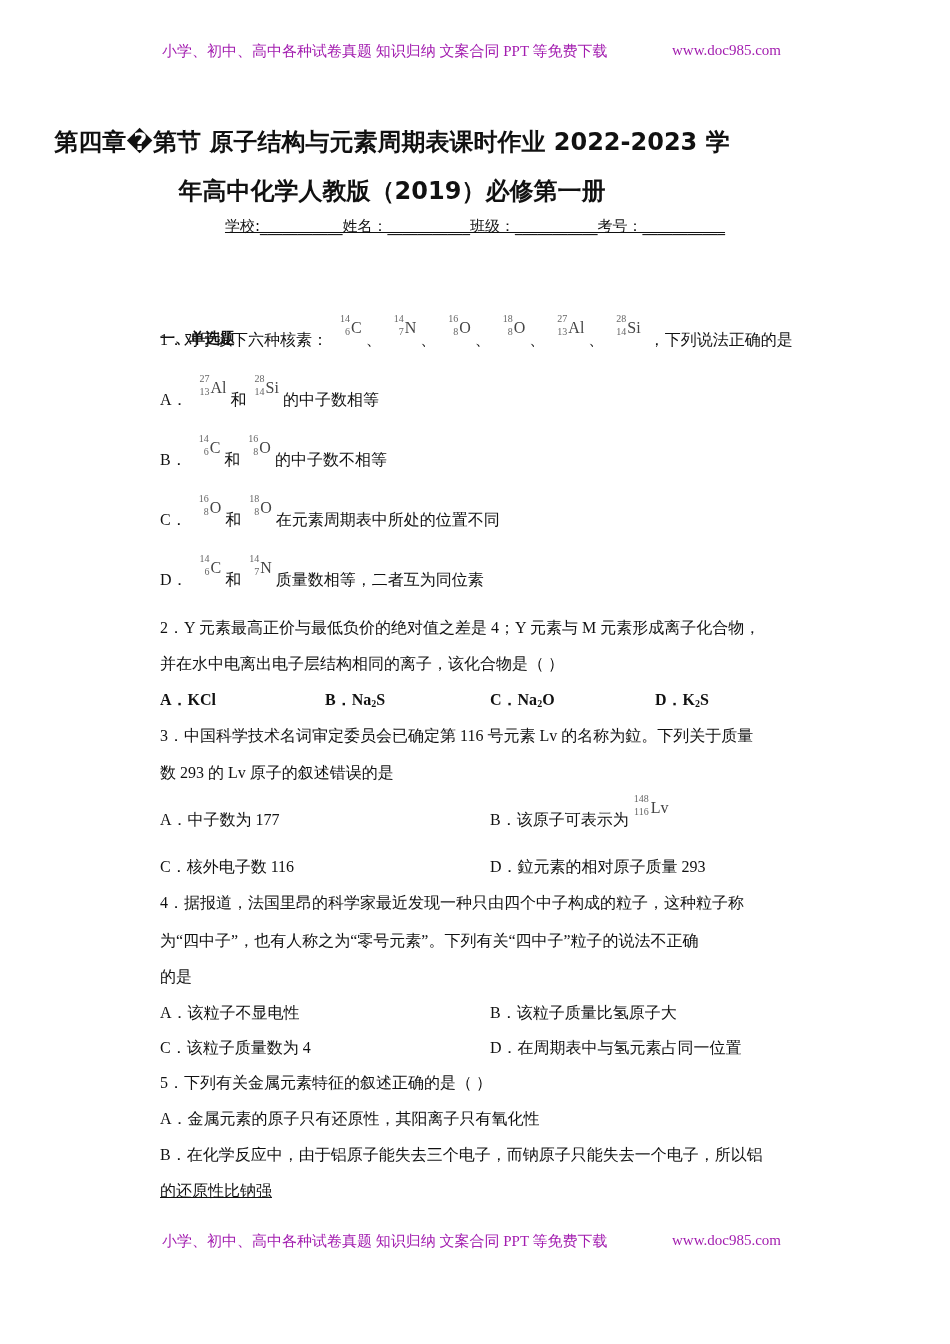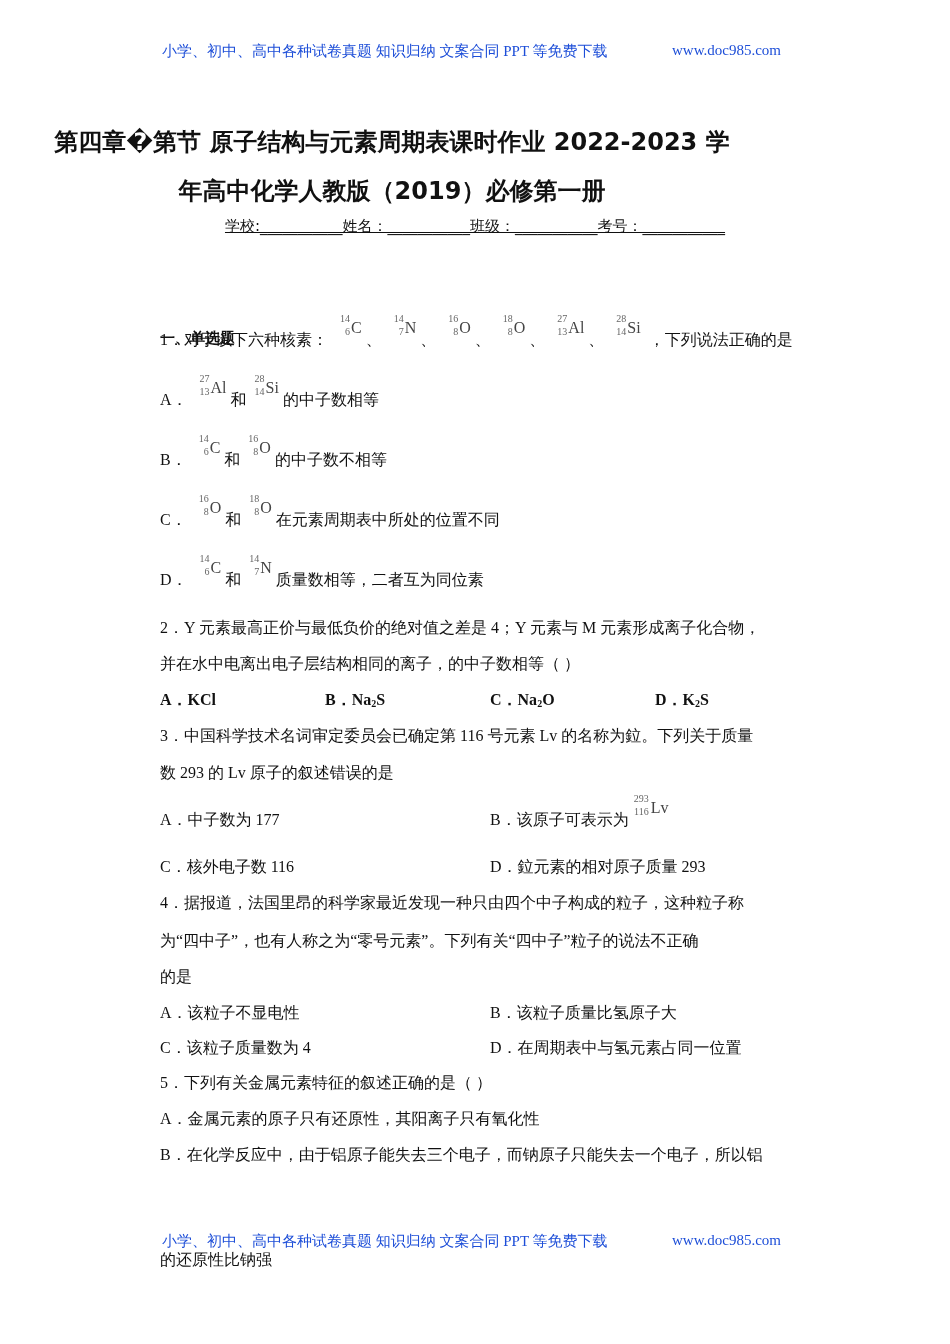--- a/index.html
+++ b/index.html
@@ -1,19 +1,19 @@
 <!DOCTYPE html>
 <html><head>
 <meta charset="utf-8">
 <style>
   html, body { margin:0; padding:0; background:#ffffff; }
   body { width:950px; height:1344px; position:relative; overflow:hidden;
          font-family:"Liberation Serif","DejaVu Serif",serif; color:#111; }
   .abs { position:absolute; white-space:nowrap; }
-  .hdr { font-size:15px; color:#1d4ed8;text-align:right; }
+  .hdr { font-size:15px; color:#a21caf;text-align:right; }
   .hdr .url { position:absolute; left:510px; }
   .title { font-family:"DejaVu Sans","Liberation Sans",sans-serif; font-weight:bold; font-size:24px; left:0; width:784px; text-align:center; }
   .info { font-family:"DejaVu Sans","Liberation Sans",sans-serif; font-size:15px; left:0; width:950px; text-align:center; }
   .sec { font-family:"DejaVu Sans","Liberation Sans",sans-serif; font-weight:bold; font-size:15px;margin-top:36px; }
   .q { font-size:16px; }
   .nuc { display:inline-block; position:relative; vertical-align:baseline; margin:0 4px; }
   .nuc .sc { position:absolute; font-size:10px; color:#666; line-height:8px; text-align:right; left:0; width:14px; }
   .nuc .mass { top:-16px; }
   .nuc .atno { top:-3px; }
   .nuc .sym { padding-left:15px; font-size:16px; color:#444; position:relative; top:-12px; }
@@ -57,45 +57,45 @@
 <div class="abs q" style="left:160px; top:510px;">
   <span>C．</span>
   <span class="nuc"><span class="sc mass">16</span><span class="sc atno">8</span><span class="sym">O</span></span><span>和</span><span class="nuc"><span class="sc mass">18</span><span class="sc atno">8</span><span class="sym">O</span></span><span>在元素周期表中所处的位置不同</span>
 </div>
 <div class="abs q" style="left:160px; top:570px;">
   <span>D．</span>
   <span class="nuc"><span class="sc mass">14</span><span class="sc atno">6</span><span class="sym">C</span></span><span>和</span><span class="nuc"><span class="sc mass">14</span><span class="sc atno">7</span><span class="sym">N</span></span><span>质量数相等，二者互为同位素</span>
 </div>
 
 <div class="abs q" style="left:160px; top:618px;">2．Y 元素最高正价与最低负价的绝对值之差是 4；Y 元素与 M 元素形成离子化合物，</div>
-<div class="abs q" style="left:160px; top:654px;">并在水中电离出电子层结构相同的离子，的中子数相等（    ）</div>
+<div class="abs q" style="left:160px; top:654px;">并在水中电离出电子层结构相同的离子，该化合物是（    ）</div>
 <div class="abs q" style="left:160px; top:690px;font-weight:bold;">
   <span class="opt4"><span>A．</span><span>KCl</span></span><span class="opt4"><span>B．</span><span>Na</span><span class="sub">2</span><span>S</span></span><span class="opt4"><span>C．</span><span>Na</span><span class="sub">2</span><span>O</span></span><span class="opt4"><span>D．</span><span>K</span><span class="sub">2</span><span>S</span></span>
 </div>
 
 <div class="abs q" style="left:160px; top:726px;">3．中国科学技术名词审定委员会已确定第 116 号元素 Lv 的名称为鉝。下列关于质量</div>
 <div class="abs q" style="left:160px; top:763px;">数 293 的 Lv 原子的叙述错误的是</div>
 <div class="abs q" style="left:160px; top:810px;">
-  <span class="opt2"><span>A．</span><span>中子数为 177</span></span><span><span>B．</span><span>该原子可表示为</span><span class="nuc" style="margin-left:2px"><span class="sc mass" style="width:18px">293</span><span class="sc atno" style="width:18px">116</span><span class="sym" style="padding-left:20px">Lv</span></span></span>
+  <span class="opt2"><span>A．</span><span>中子数为 177</span></span><span><span>B．</span><span>该原子可表示为</span><span class="nuc" style="margin-left:2px"><span class="sc mass" style="width:18px">148</span><span class="sc atno" style="width:18px">116</span><span class="sym" style="padding-left:20px">Lv</span></span></span>
 </div>
 <div class="abs q" style="left:160px; top:857px;">
   <span class="opt2"><span>C．</span><span>核外电子数 116</span></span><span><span>D．</span><span>鉝元素的相对原子质量 293</span></span>
 </div>
 
 <div class="abs q" style="left:160px; top:893px;">4．据报道，法国里昂的科学家最近发现一种只由四个中子构成的粒子，这种粒子称</div>
 <div class="abs q" style="left:160px; top:931px;">为“四中子”，也有人称之为“零号元素”。下列有关“四中子”粒子的说法不正确</div>
 <div class="abs q" style="left:160px; top:967px;">的是</div>
 <div class="abs q" style="left:160px; top:1003px;">
   <span class="opt2"><span>A．</span><span>该粒子不显电性</span></span><span><span>B．</span><span>该粒子质量比氢原子大</span></span>
 </div>
 <div class="abs q" style="left:160px; top:1038px;">
   <span class="opt2"><span>C．</span><span>该粒子质量数为 4</span></span><span><span>D．</span><span>在周期表中与氢元素占同一位置</span></span>
 </div>
 
 <div class="abs q" style="left:160px; top:1073px;">5．下列有关金属元素特征的叙述正确的是（    ）</div>
 <div class="abs q" style="left:160px; top:1109px;"><span>A．</span><span>金属元素的原子只有还原性，其阳离子只有氧化性</span></div>
 <div class="abs q" style="left:160px; top:1145px;"><span>B．</span><span>在化学反应中，由于铝原子能失去三个电子，而钠原子只能失去一个电子，所以铝</span></div>
-<div class="abs q" style="left:160px; top:1250px;">的还原性比钠强</div>
+<div class="abs q" style="left:160px; top:1181px;text-decoration:underline;">的还原性比钠强</div>
 
 <div class="abs hdr" style="left:162px; top:1232px;">
   <span>小学、初中、高中各种试卷真题  知识归纳  文案合同  PPT 等免费下载</span>
   <span class="url">www.doc985.com</span>
 </div>
 
 </body></html>

